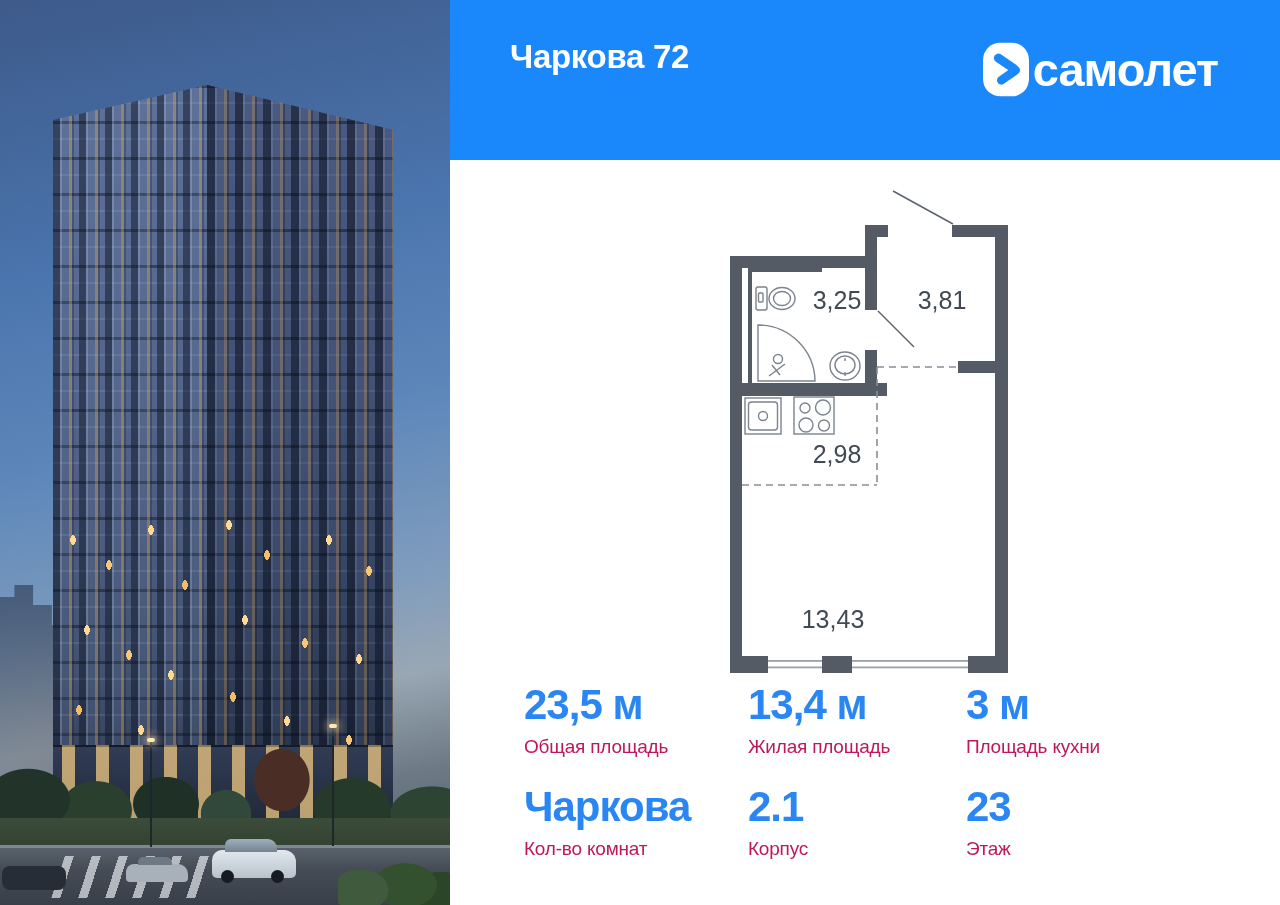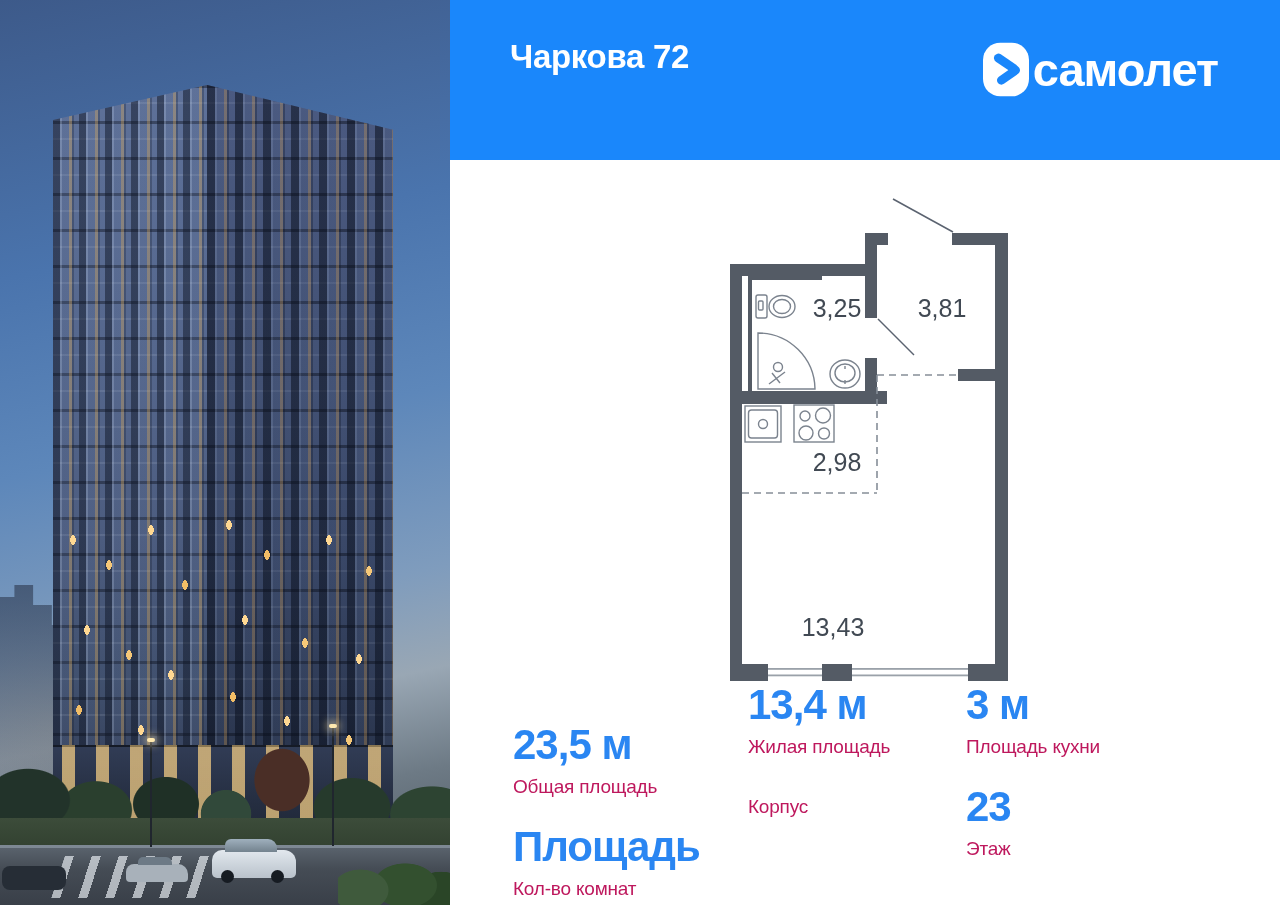--- a/index.html
+++ b/index.html
@@ -97,29 +97,29 @@
 
   
   .band{position:absolute;left:450px;top:0;width:830px;height:160px;background:#1a87fb;}
   .band .title{position:absolute;left:60px;top:38px;margin:0;color:#ffffff;
     font-size:33px;font-weight:700;letter-spacing:-0.3px;}
   .brand{position:absolute;right:62px;top:42px;display:flex;align-items:center;gap:4px;}
   .brand-icon{display:block;width:46px;height:55px;}
   .brand-text{color:#ffffff;font-size:47px;font-weight:700;letter-spacing:-1px;line-height:1;}
 
   
-  .plan{position:absolute;left:725px;top:196px;width:290px;height:487px;text-decoration:underline;}
+  .plan{position:absolute;left:725px;top:188px;width:290px;height:487px;text-decoration:underline;}
   .plan svg{display:block;}
   .plan text{font-family:"Liberation Sans", sans-serif;font-size:25px;fill:#414953;}
 
   
   .stat{position:absolute;width:200px;}
   .stat .v{font-size:42px;line-height:1;font-weight:700;color:#2a86f2;letter-spacing:-1px;}
   .stat .l{margin-top:10px;font-size:19px;color:#be185d;letter-spacing:-0.2px;}
-  .c1{left:513px;margin-top:40px;} .c2{left:729px;margin-left:19px;} .c3{left:938px;margin-left:28px;}
+  .c1{left:524px;} .c2{left:729px;margin-left:19px;} .c3{left:938px;margin-left:28px;}
   .r1{top:684px;} .r2{top:786px;}
 </style>
 </head>
 <body>
 
 <div class="stage">
 
   <div class="photo">
     <div class="skyline"></div>
     <div class="face face-left"></div>
@@ -231,24 +231,25 @@
     </div>
     <div class="stat c2 r1">
       <div class="v">13,4 м</div>
       <div class="l">Жилая площадь</div>
     </div>
     <div class="stat c3 r1">
       <div class="v">3 м</div>
       <div class="l">Площадь кухни</div>
     </div>
     <div class="stat c1 r2">
-      <div class="v">Площадь</div>
+      <div class="v">Чаркова</div>
       <div class="l">Кол-во комнат</div>
     </div>
     <div class="stat c2 r2">
+      <div class="v">2.1</div>
       <div class="l">Корпус</div>
     </div>
     <div class="stat c3 r2">
       <div class="v">23</div>
       <div class="l">Этаж</div>
     </div>
   </div>
 
 </div>
 

